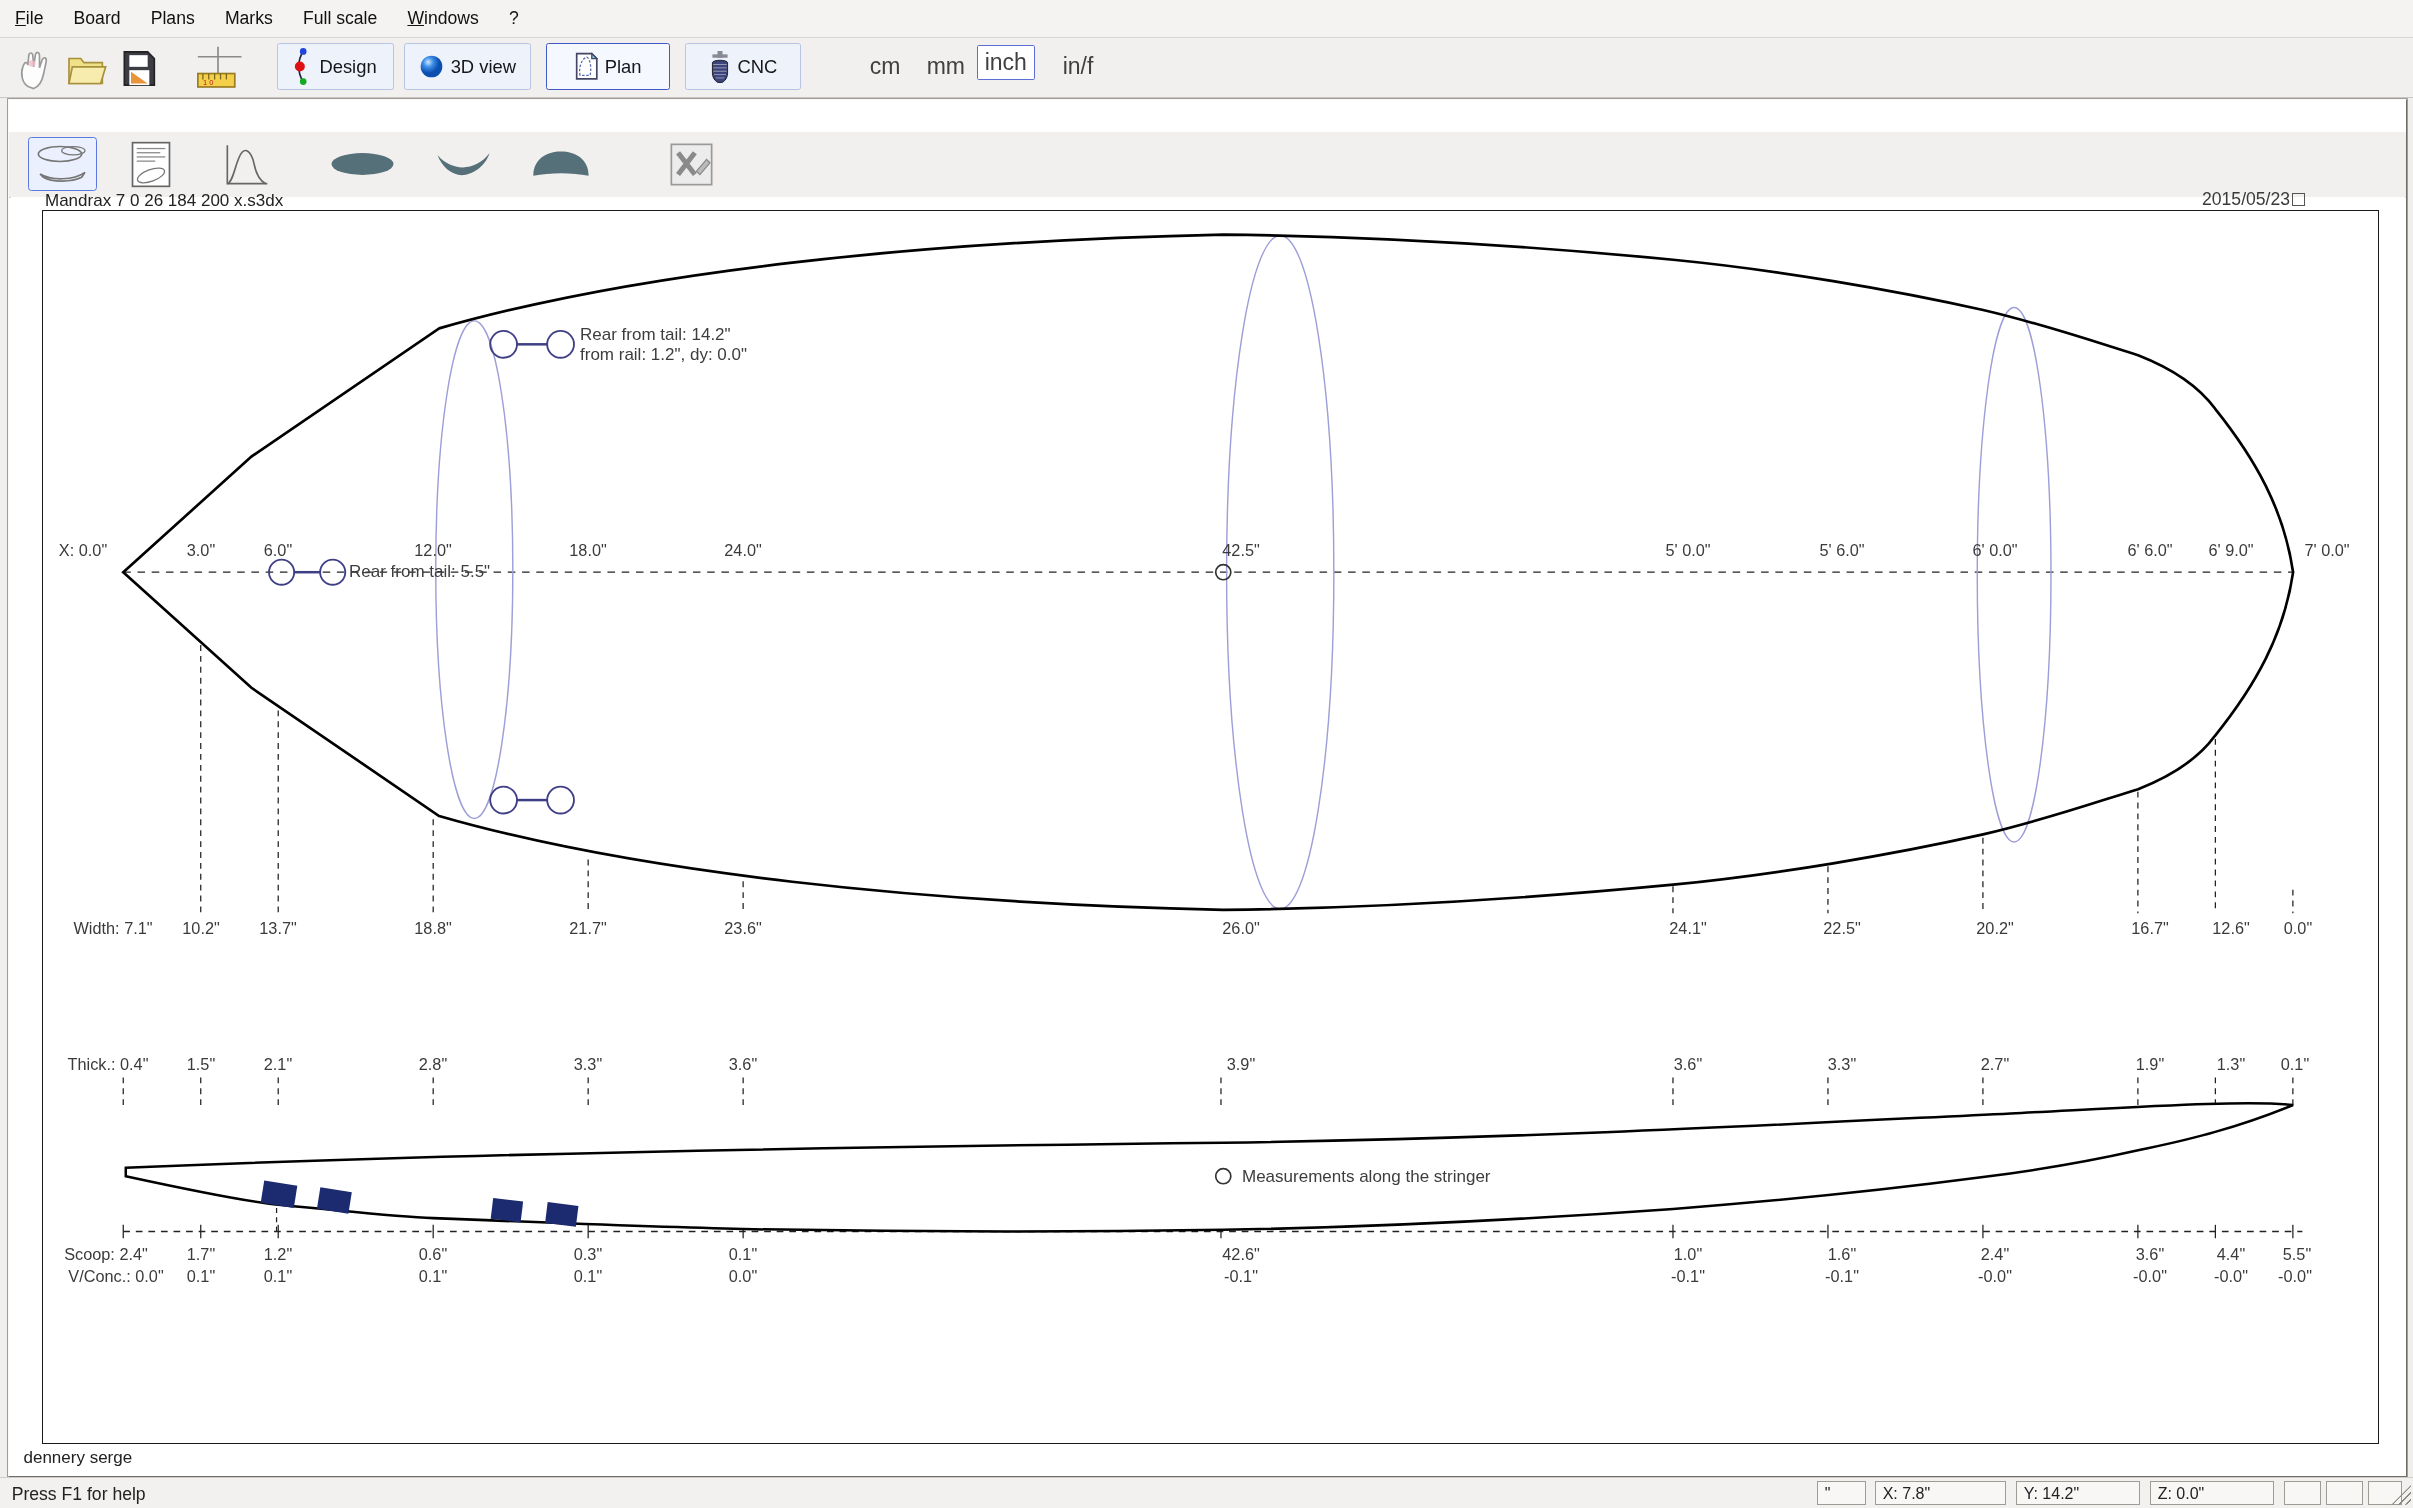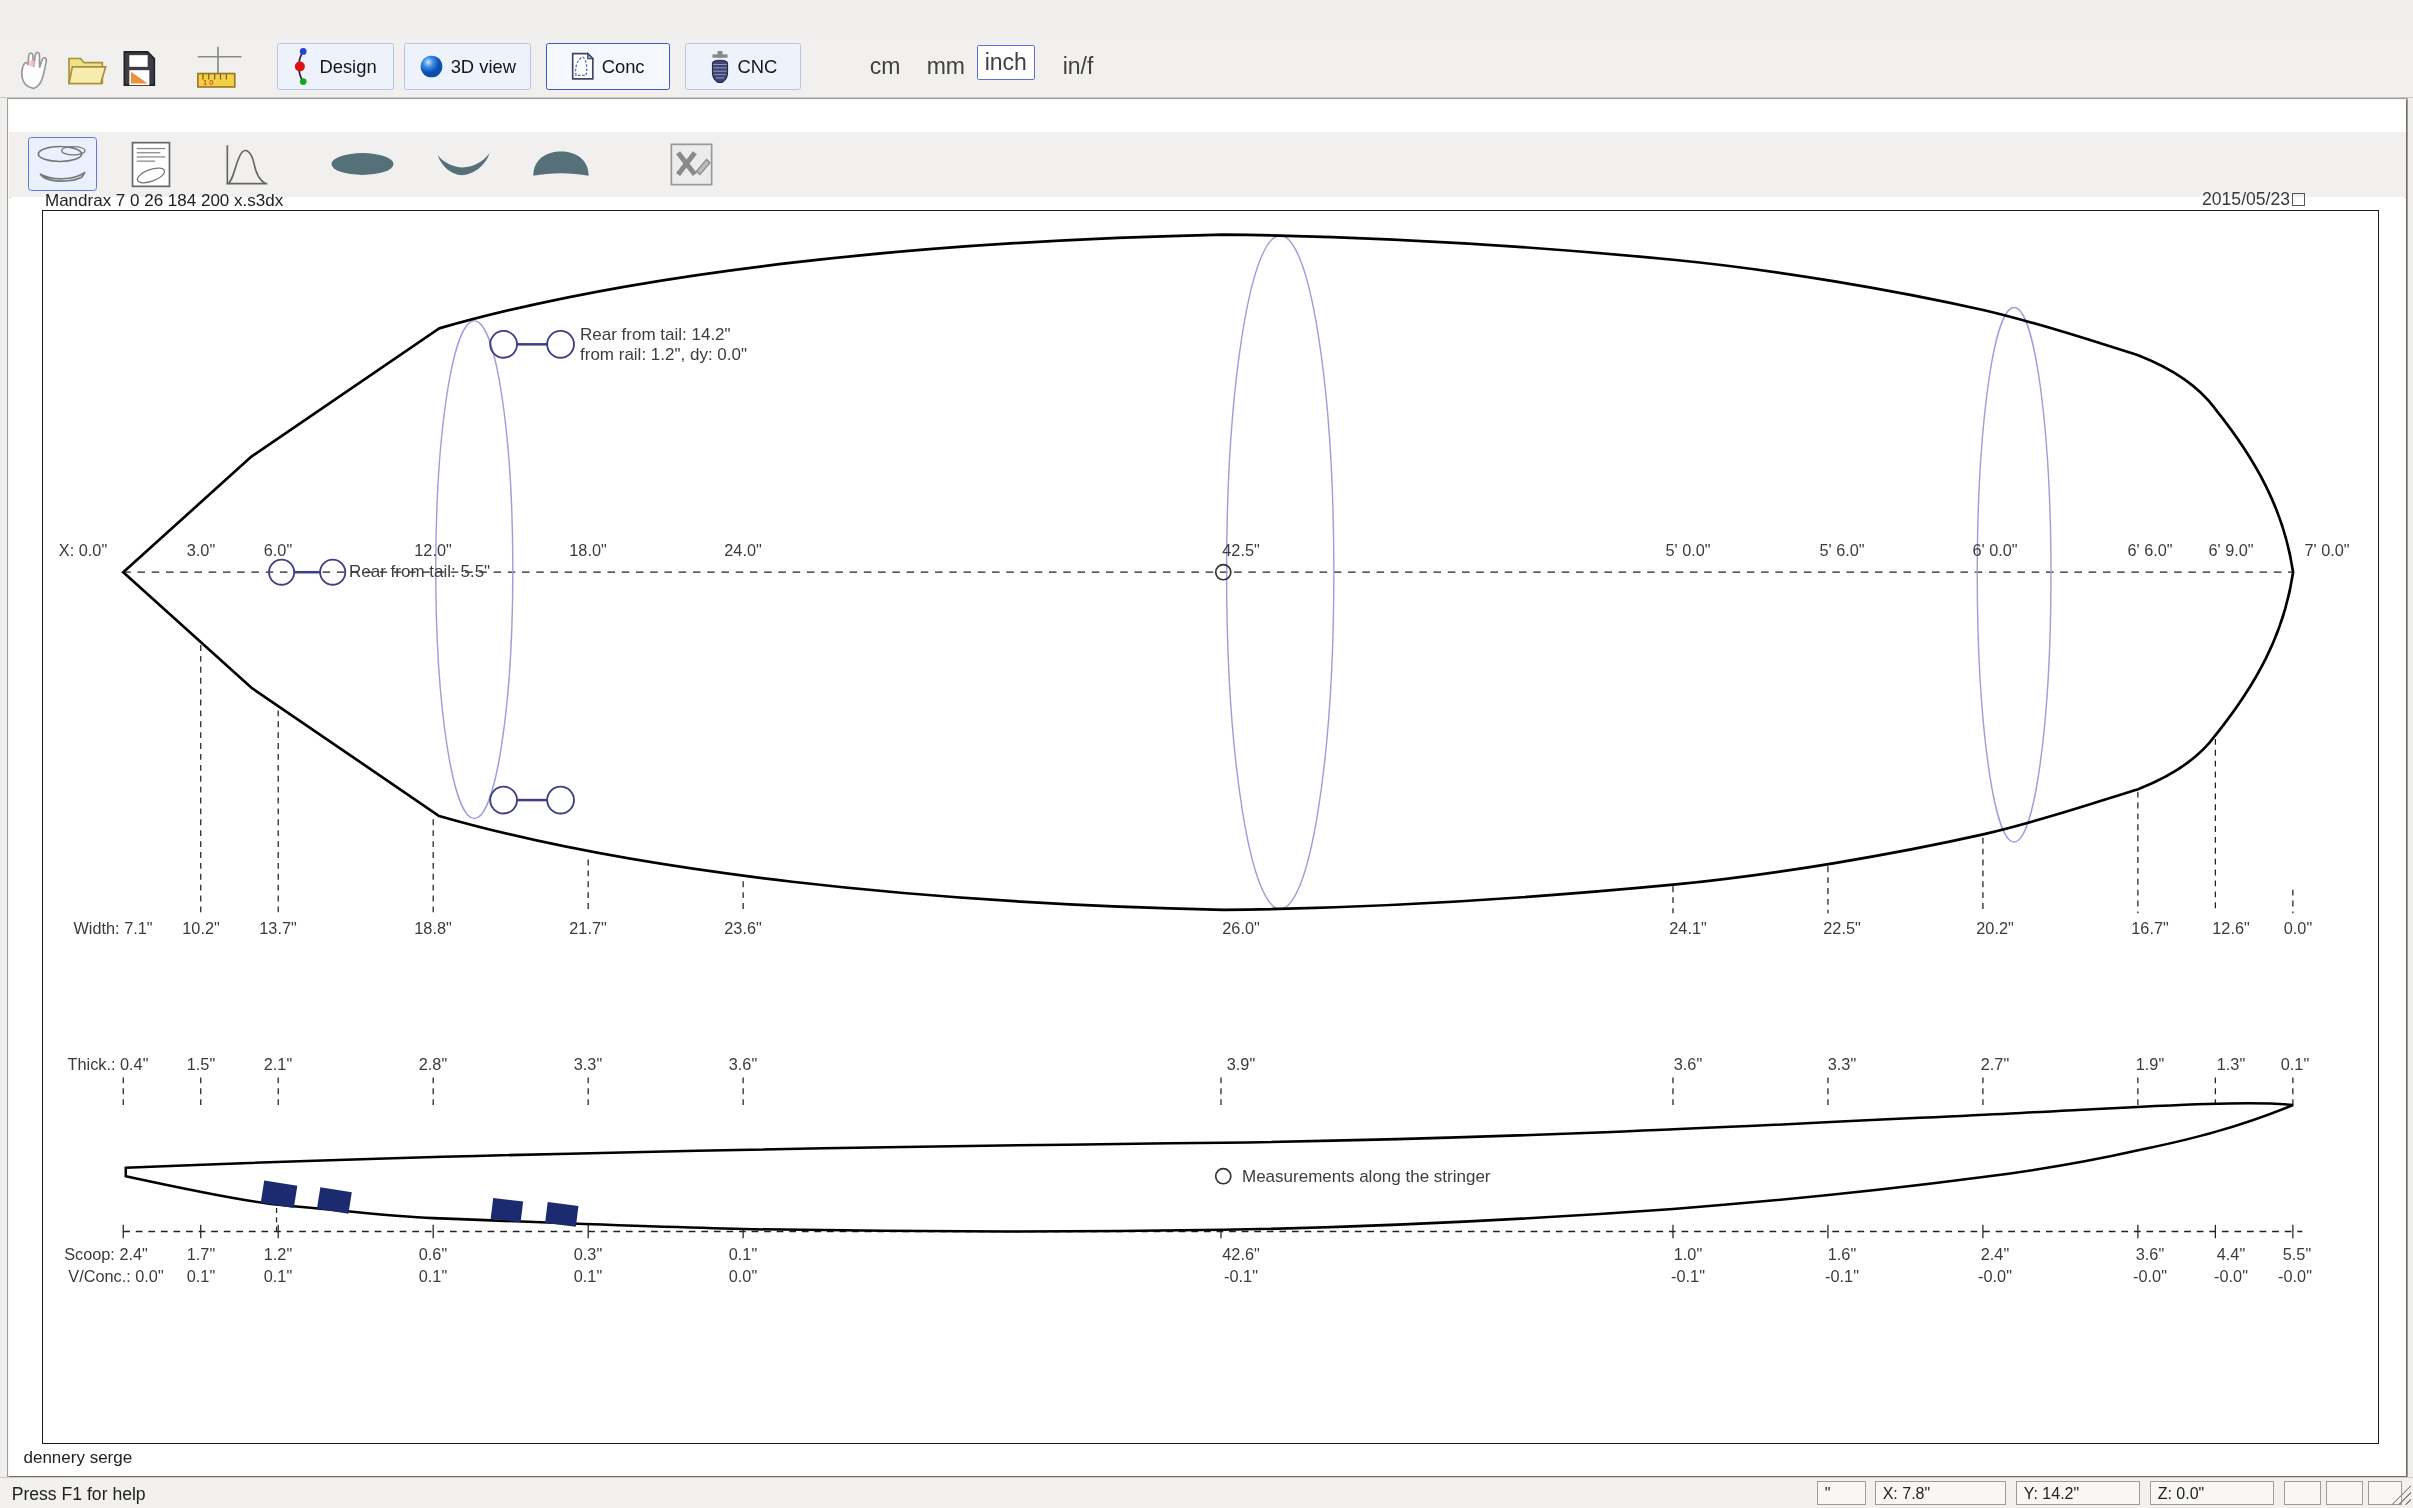--- a/index.html
+++ b/index.html
@@ -47,20 +47,21 @@
   #helptext{position:absolute;left:11.7px;top:5.9px;font-size:17.6px;color:#222;}
   .scell{position:absolute;top:3.4px;height:23.5px;background:#f8f7f5;border:0.8px solid #9e9c95;box-sizing:border-box;font-size:16px;color:#222;padding:2.5px 0 0 6.7px;}
   #grip{position:absolute;right:1.7px;top:6.7px;width:20px;height:20px;background:repeating-linear-gradient(135deg,transparent 0 3.4px,#8a887f 3.4px 5px);clip-path:polygon(100% 0,100% 100%,0 100%);}
   svg text{font-family:"Liberation Sans",sans-serif;}
 </style>
 </head>
 <body>
 
 <div id="app">
 
+  <div id="menubar"><span class="menu-item ul">File</span><span class="menu-item">Board</span><span class="menu-item">Plans</span><span class="menu-item">Marks</span><span class="menu-item">Full scale</span><span class="menu-item ul">Windows</span><span class="menu-item ul">?</span></div>
 
   <div id="toolbar">
     <div class="tb-icon" style="left:11.7px">
       <svg width="45" height="47" viewBox="0 0 54 56">
         <path d="M20 50 C12 46 10 34 13 26 C15 20 18 19 19 24 L20 14 C20 8 25 8 25 13 L26 26 L28 12 C29 7 33 8 33 13 L33 27 L36 18 C38 13 42 15 41 20 L38 34 C36 44 32 50 26 52 Z" fill="#fdfdfd" stroke="#9a9a9a" stroke-width="2"></path>
         <circle cx="24" cy="22" r="4" fill="#f3b9c4" opacity="0.8"></circle>
       </svg>
     </div>
     <div class="tb-icon" style="left:64px">
       <svg width="45" height="47" viewBox="0 0 54 56">
@@ -113,21 +114,21 @@
         <circle cx="15" cy="15" r="13" fill="url(#sph)"></circle>
       </svg>
       <span>3D view</span>
     </div>
     <div class="tb-btn sel" style="left:546px;width:124px">
       <svg width="23.5" height="28.5" viewBox="0 0 28 34">
         <path d="M2 2 L20 2 L26 8 L26 32 L2 32 Z" fill="#fff" stroke="#446" stroke-width="2"></path>
         <path d="M20 2 L20 8 L26 8 Z" fill="#7fd4e8" stroke="#446" stroke-width="1.5"></path>
         <path d="M6 28 C4 18 8 8 14 6 C18 8 20 18 18 28 Z" fill="none" stroke="#5566aa" stroke-width="1.5" stroke-dasharray="3 2"></path>
       </svg>
-      <span>Conc</span>
+      <span>Plan</span>
     </div>
     <div class="tb-btn" style="left:685px;width:116px">
       <svg width="22" height="32" viewBox="0 0 26 38">
         <rect x="10" y="0" width="6" height="8" fill="#8a8a96"></rect>
         <rect x="4" y="4" width="18" height="4" fill="#8a8a96"></rect>
         <path d="M4 14 C4 10 22 10 22 14 L22 26 C22 34 16 38 13 38 C10 38 4 34 4 26 Z" fill="#27306e" opacity="0.9"></path>
         <path d="M4 14 C4 10 22 10 22 14 L22 26 C22 34 16 38 13 38 C10 38 4 34 4 26 Z" fill="none" stroke="#111" stroke-width="1"></path>
         <g stroke="#aab" stroke-width="1">
             <line x1="5" y1="16" x2="21" y2="16"></line>
             <line x1="5" y1="20" x2="21" y2="20"></line>

